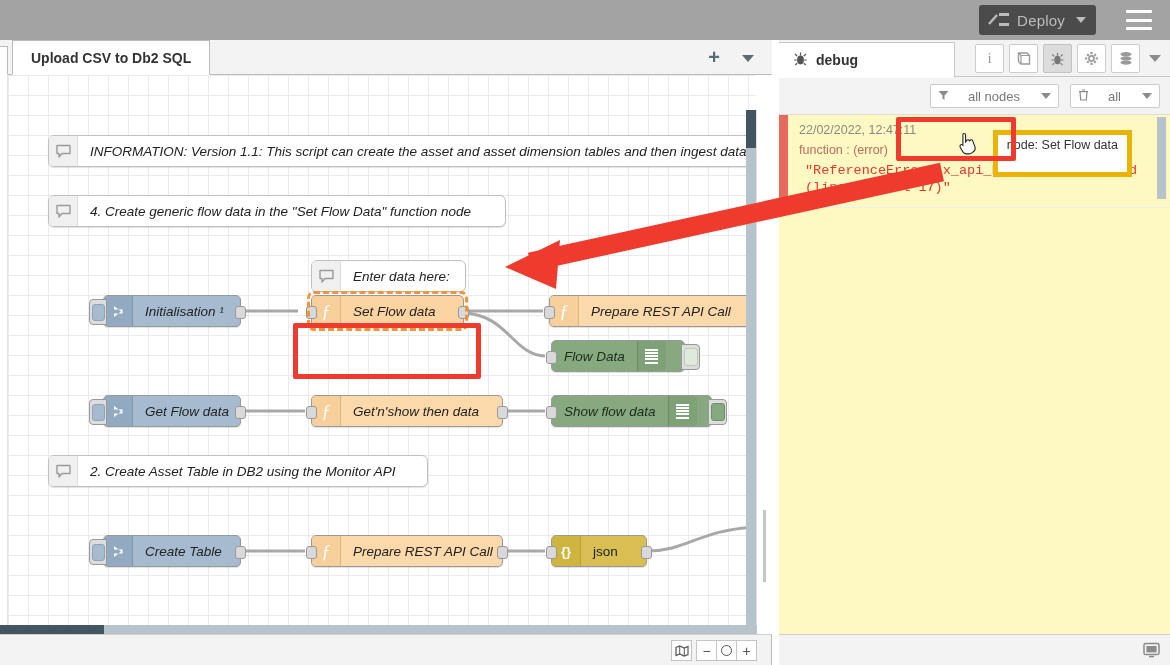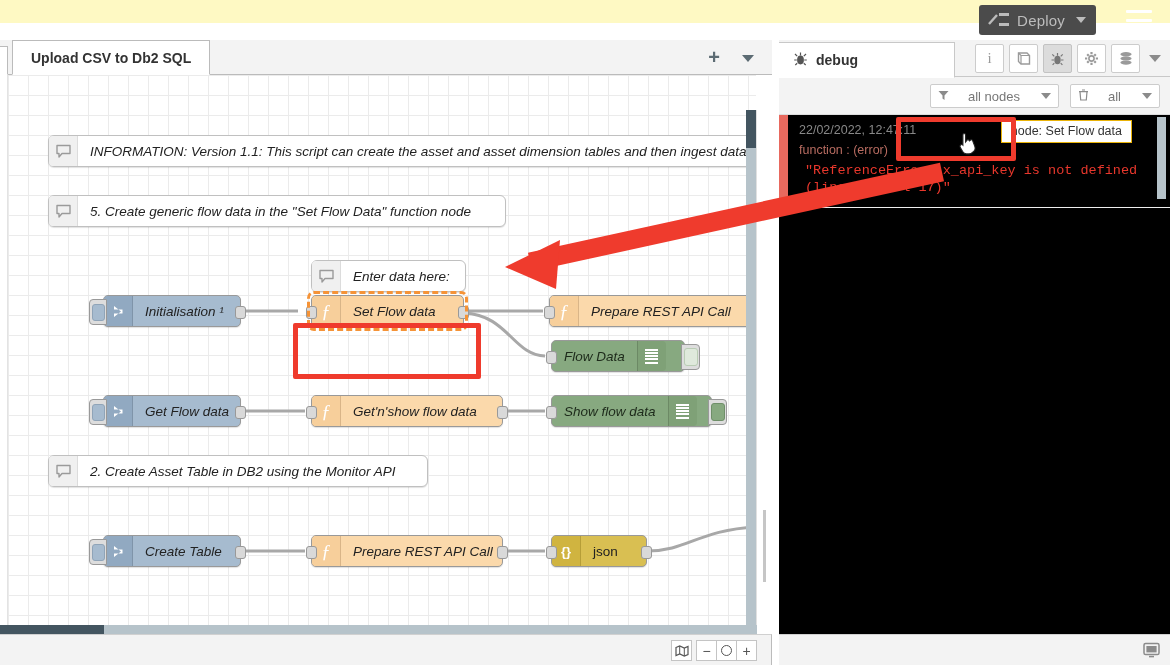--- a/index.html
+++ b/index.html
@@ -5,22 +5,22 @@
   * { box-sizing: border-box; margin: 0; padding: 0; }
   html, body {
     width: 1170px; height: 665px;
     font-family: "Liberation Sans", sans-serif;
     background: #fff; overflow: hidden;
   }
   #app { position: relative; width: 1170px; height: 665px; }
 
   
   .header {
-    position: absolute; left: 0; top: 0; width: 1170px; height: 23px;
-    background: #fef9c3;
+    position: absolute; left: 0; top: 0; width: 1170px; height: 40px;
+    background: #a3a3a3;
     text-decoration: underline;
   }
   .deploy-btn {
     position: absolute; right: 74px; top: 5px; height: 30px;
     background: #4b4b4b; border-radius: 3px;
     display: flex; align-items: center; padding: 0 6px 0 9px;
     cursor: pointer;
   }
   .deploy-icon { width: 22px; height: 16px; margin-right: 7px; }
   .deploy-label {
@@ -267,37 +267,37 @@
     font-size: 13px; color: #777; cursor: pointer;
   }
   .pill .pcaret {
     width: 0; height: 0; margin-left: 2px;
     border-left: 5px solid transparent; border-right: 5px solid transparent;
     border-top: 6px solid #8b8b8b;
   }
 
   .msg-area {
     position: absolute; left: 0; top: 74px; width: 391px; height: 520px;
-    background: #000000; border-top: 1px solid #ddd;
+    background: #fef9c3; border-top: 1px solid #ddd;
   }
   .msg {
     position: relative; padding: 8px 10px 10px 11px;
     border-left: 9px solid #e8695e; border-bottom: 1px solid #eee;
   }
   .msg-top { font-size: 12.5px; color: #888; }
   .msg-sub { font-size: 12.5px; color: #b86c61; margin-top: 6px; }
   .msg-body {
     margin-top: 6px; padding-left: 6px;
     font-family: "Liberation Mono", monospace; font-size: 13.5px;
     color: #e8372c; line-height: 1.25; white-space: pre-wrap;
   }
   .node-chip {
-    position: absolute; right: 38px; top: 5px;
-    background: #fff; border: 1px solid #eab308;
-    padding: 3px 9px 4px; font-size: 12.5px; color: #333; white-space: nowrap;
+    position: absolute; right: 38px; top: 15px;
+    background: #fff; border: 5px solid #eab308;
+    padding: 3px 9px 20px; font-size: 12.5px; color: #333; white-space: nowrap;
     z-index: 2;
   }
   .msg-vscroll {
     position: absolute; right: 4px; top: 2px; width: 9px; height: 82px;
     background: #b6c3ca;
   }
   .sb-bottom {
     position: absolute; left: 0; bottom: 0; width: 391px; height: 31px;
     background: #f3f3f3; border-top: 1px solid #d0d0d0;
   }
@@ -369,21 +369,21 @@
           </span>
           <span class="lbl">INFORMATION: Version 1.1: This script can create the asset and asset dimension tables and then ingest data</span>
         </div>
 
         <div class="node comment" style="left:40px; top:120px; width:458px;">
           <span class="icon-cell">
             <svg class="bubble-glyph" viewBox="0 0 17 15">
               <path d="M2 1.5 H15 V9.5 H7 L4 13 V9.5 H2 Z" fill="none" stroke="#9a9a9a" stroke-width="1.4" stroke-linejoin="round"></path>
             </svg>
           </span>
-          <span class="lbl">5. Create generic flow data in the "Set Flow Data" function node</span>
+          <span class="lbl">4. Create generic flow data in the "Set Flow Data" function node</span>
         </div>
 
         <div class="node comment" style="left:303px; top:185px; width:155px;">
           <span class="icon-cell">
             <svg class="bubble-glyph" viewBox="0 0 17 15">
               <path d="M2 1.5 H15 V9.5 H7 L4 13 V9.5 H2 Z" fill="none" stroke="#9a9a9a" stroke-width="1.4" stroke-linejoin="round"></path>
             </svg>
           </span>
           <span class="lbl">Enter data here:</span>
         </div>
@@ -442,21 +442,21 @@
               </span>
           </span>
           <span class="debug-btn pale"></span>
         </div>
 
         <div class="node func" style="left:303px; top:320px; width:192px;">
           <span class="port in"></span>
           <span class="icon-cell">
             <span class="f-glyph">ƒ</span>
           </span>
-          <span class="lbl">Get'n'show flow data</span>
+          <span class="lbl">Get'n'show then data</span>
           <span class="port out"></span>
         </div>
 
         <div class="node debug" style="left:543px; top:320px; width:161px;">
           <span class="port in"></span>
           <span class="lbl">Show flow data</span>
           <span class="icon-cell">
             <span class="stripes">
                 <i></i>
                 <i></i>

